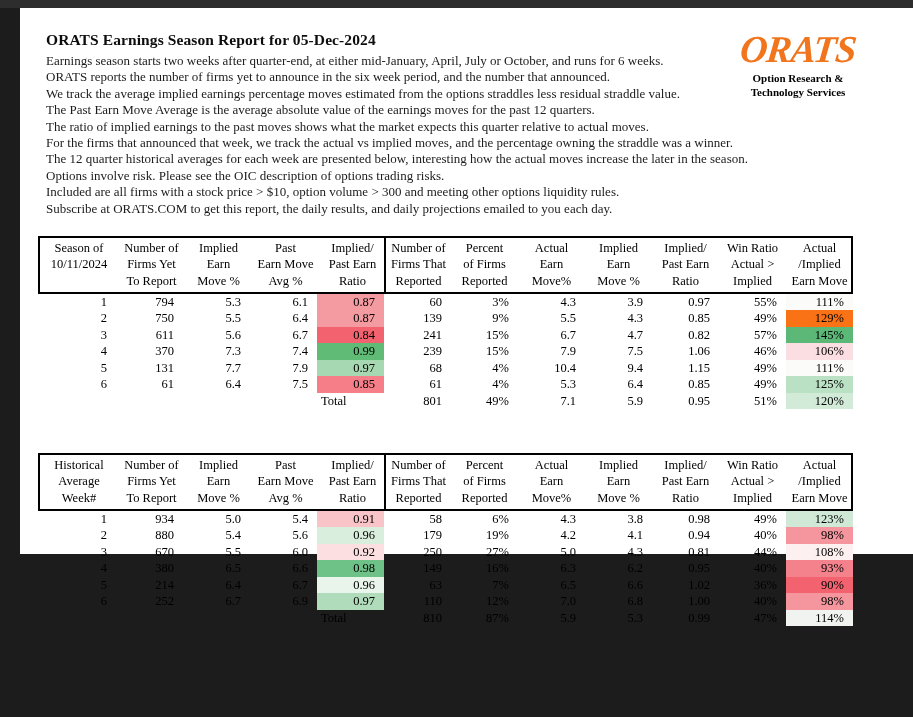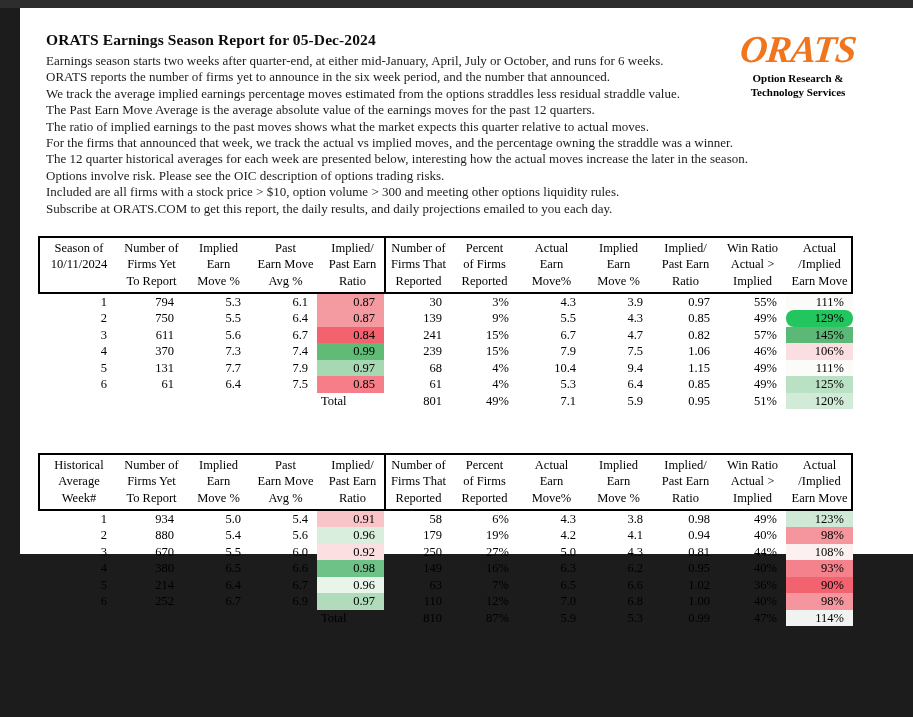--- a/index.html
+++ b/index.html
@@ -130,41 +130,41 @@
             <div class="hline">Earn Move</div>
           </div>
         </div>
       <div class="tbody">
           <div class="trow">
             <div class="cell c0">1</div>
             <div class="cell cw">794</div>
             <div class="cell cw">5.3</div>
             <div class="cell cw">6.1</div>
             <div class="cell cw" style="background: rgb(244, 155, 161);">0.87</div>
-            <div class="cell cw">30</div>
+            <div class="cell cw">60</div>
             <div class="cell cw">3%</div>
             <div class="cell cw">4.3</div>
             <div class="cell cw">3.9</div>
             <div class="cell cw">0.97</div>
             <div class="cell cw">55%</div>
             <div class="cell cw" style="background: rgb(251, 252, 250);">111%</div>
           </div>
           <div class="trow">
             <div class="cell c0">2</div>
             <div class="cell cw">750</div>
             <div class="cell cw">5.5</div>
             <div class="cell cw">6.4</div>
             <div class="cell cw" style="background: rgb(244, 155, 161);">0.87</div>
             <div class="cell cw">139</div>
             <div class="cell cw">9%</div>
             <div class="cell cw">5.5</div>
             <div class="cell cw">4.3</div>
             <div class="cell cw">0.85</div>
             <div class="cell cw">49%</div>
-            <div class="cell cw" style="background: #22c55e; border-radius: 8px;">129%</div>
+            <div class="cell cw" style="background: #f97316;">129%</div>
           </div>
           <div class="trow">
             <div class="cell c0">3</div>
             <div class="cell cw">611</div>
             <div class="cell cw">5.6</div>
             <div class="cell cw">6.7</div>
             <div class="cell cw" style="background: rgb(242, 99, 111);">0.84</div>
             <div class="cell cw">241</div>
             <div class="cell cw">15%</div>
             <div class="cell cw">6.7</div>

